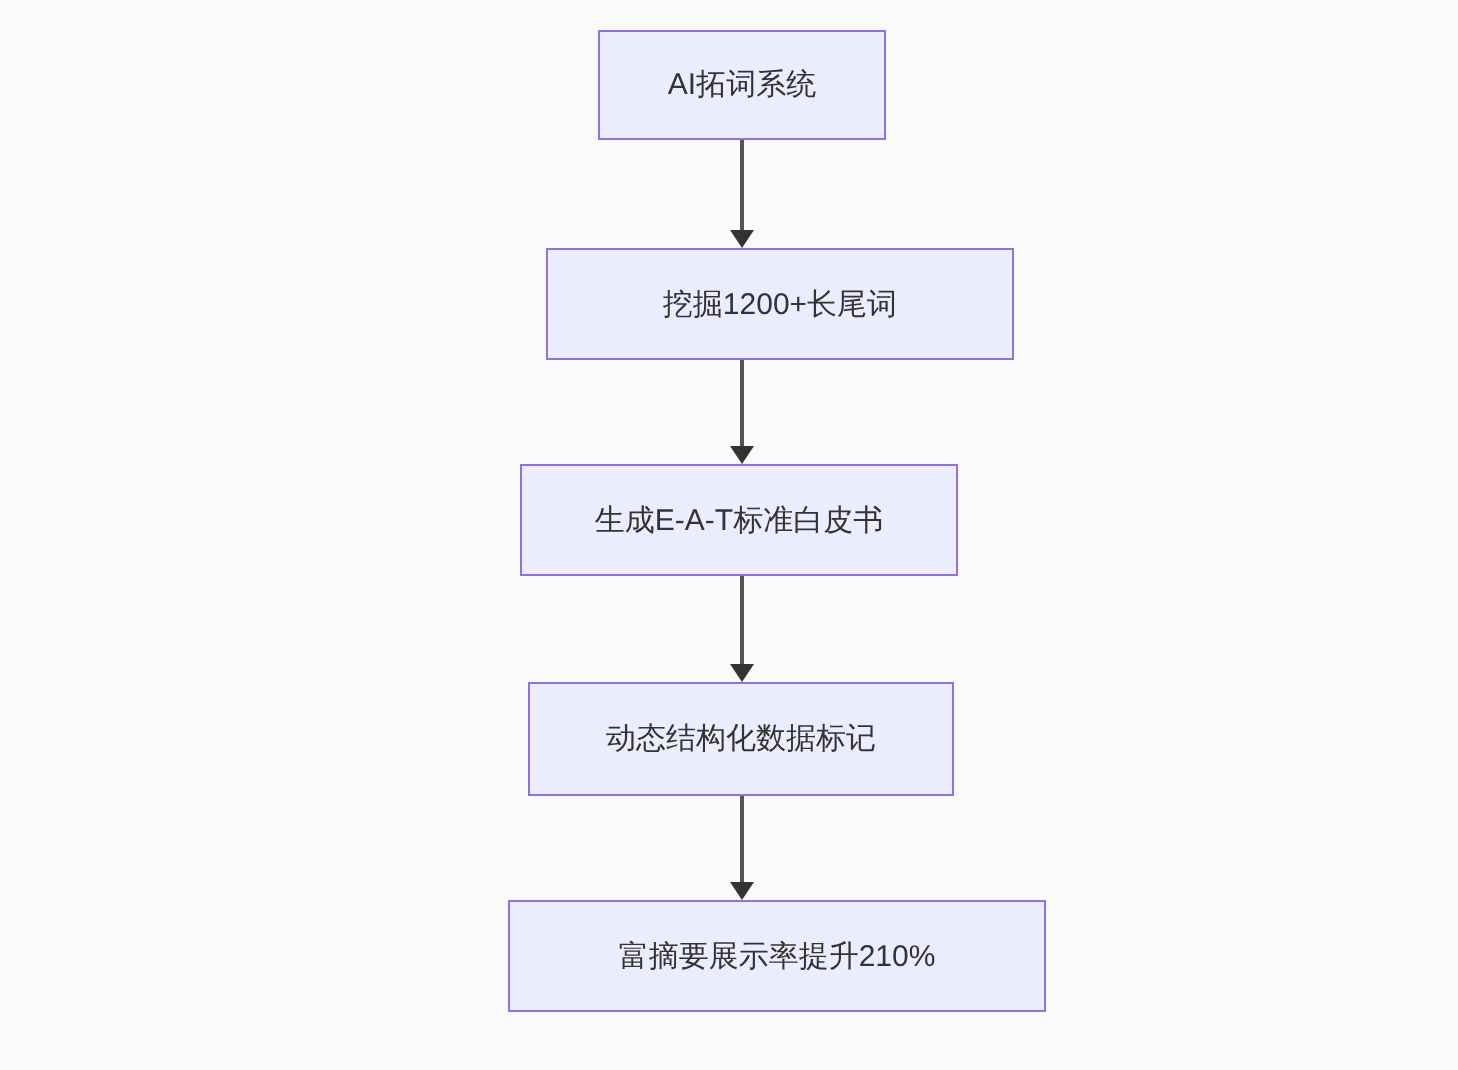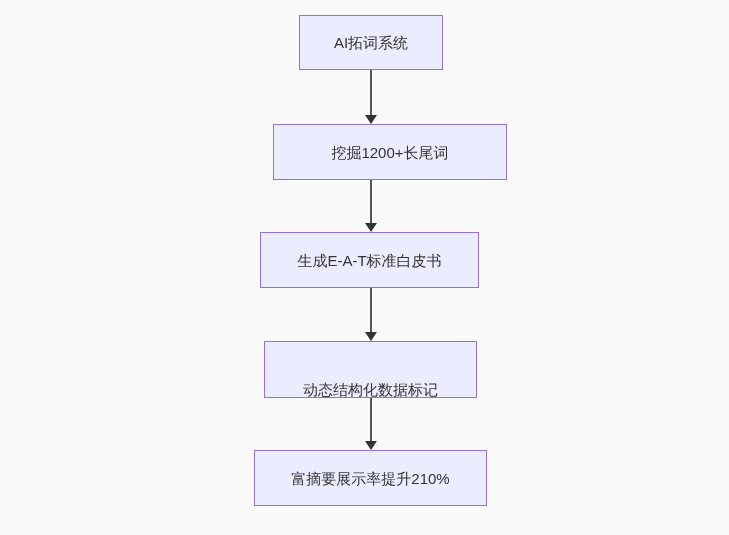--- a/index.html
+++ b/index.html
@@ -30,22 +30,22 @@
     align-items:center;
     justify-content:center;
     font-size:15px;
     line-height:1;
     text-align:center;
     white-space:nowrap;
   }
   #n1{left:299px;top:15px;width:144px;height:55px;}
   #n2{left:273px;top:124px;width:234px;height:56px;}
   #n3{left:260px;top:232px;width:219px;height:56px;align-items:center;}
-  #n4{left:264px;top:341px;width:213px;height:57px;align-items:flex-end;}
-  #n5{left:254px;top:450px;width:233px;height:56px;}
+  #n4{left:264px;top:341px;width:213px;height:57px;}
+  #n5{left:254px;top:450px;width:269px;height:56px;}
 
   .edge{
     position:absolute;
     left:365px;
     width:12px;
     display:flex;
     flex-direction:column;
     align-items:center;
   }
   .edge .line{

